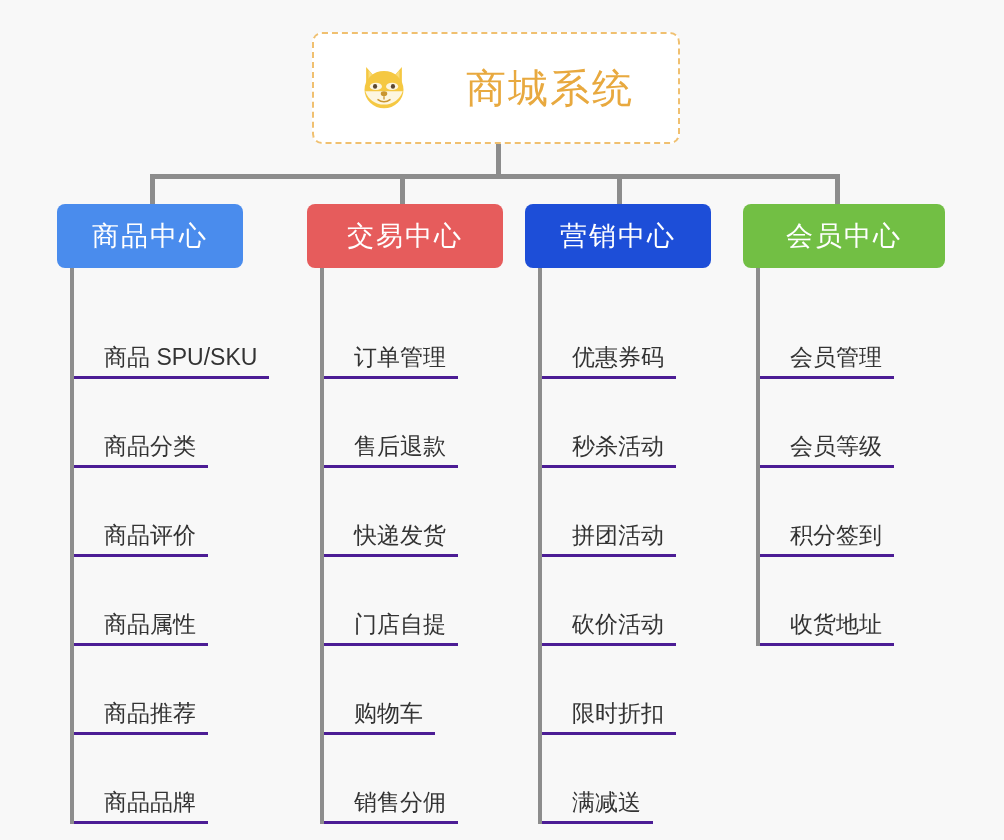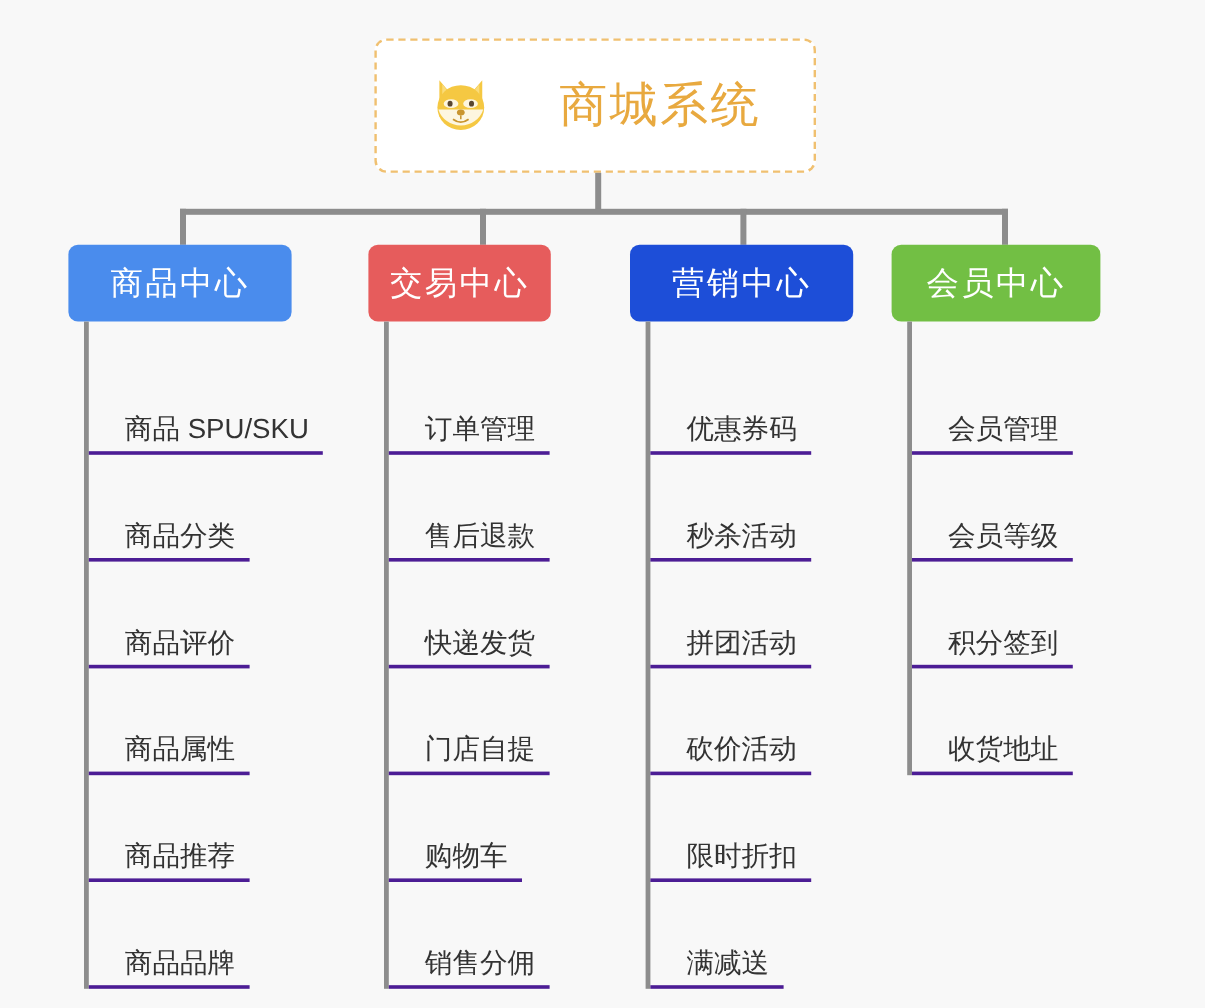--- a/index.html
+++ b/index.html
@@ -93,23 +93,23 @@
     border-radius: 8px;
     display: flex;
     align-items: center;
     justify-content: center;
     color: #ffffff;
     font-size: 27px;
     letter-spacing: 2px;
     white-space: nowrap;
   }
   .column.c0 .cat-header { width: 186px; }
-  .column.c1 .cat-header { width: 152px; align-items: center; }
+  .column.c1 .cat-header { width: 196px; align-items: center; }
   .column.c2 .cat-header { width: 186px; }
-  .column.c3 .cat-header { width: 174px; }
+  .column.c3 .cat-header { width: 202px; }
 
   
   .leaf-list {
     position: relative;
     margin-top: 0;
     padding-left: 15px;
     border-left: 4px solid #8d8d8d;
     margin-left: 13px;
     padding-top: 22px;
   }

